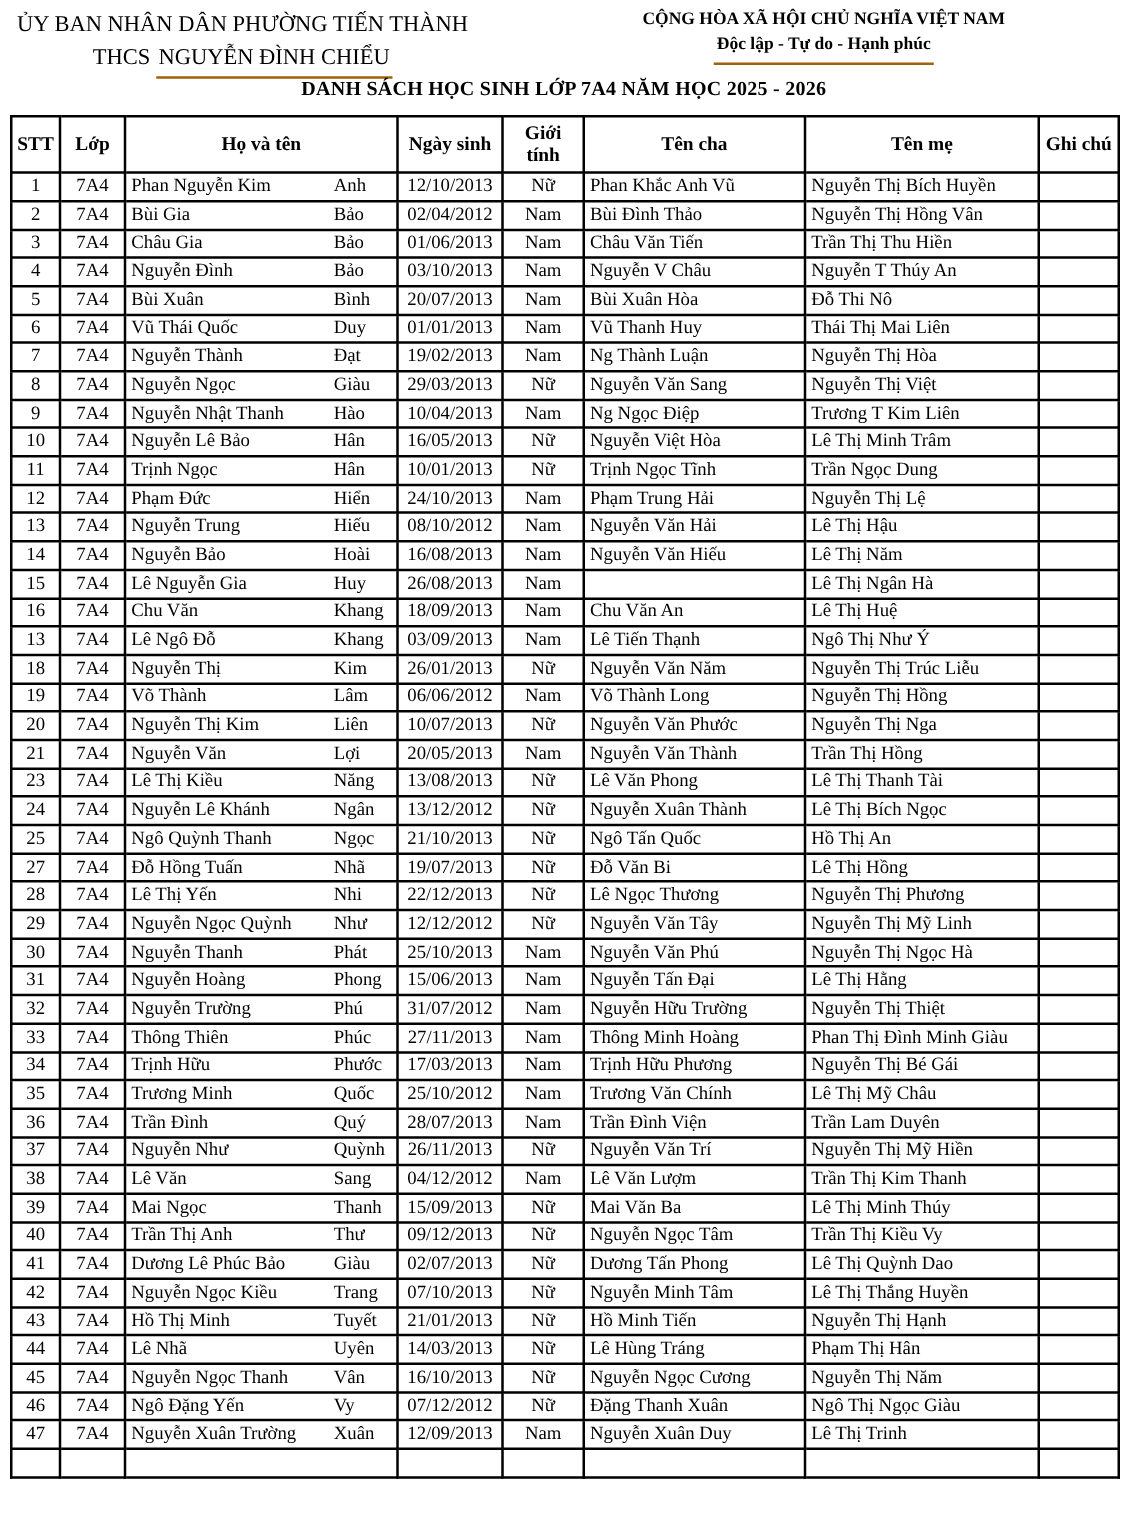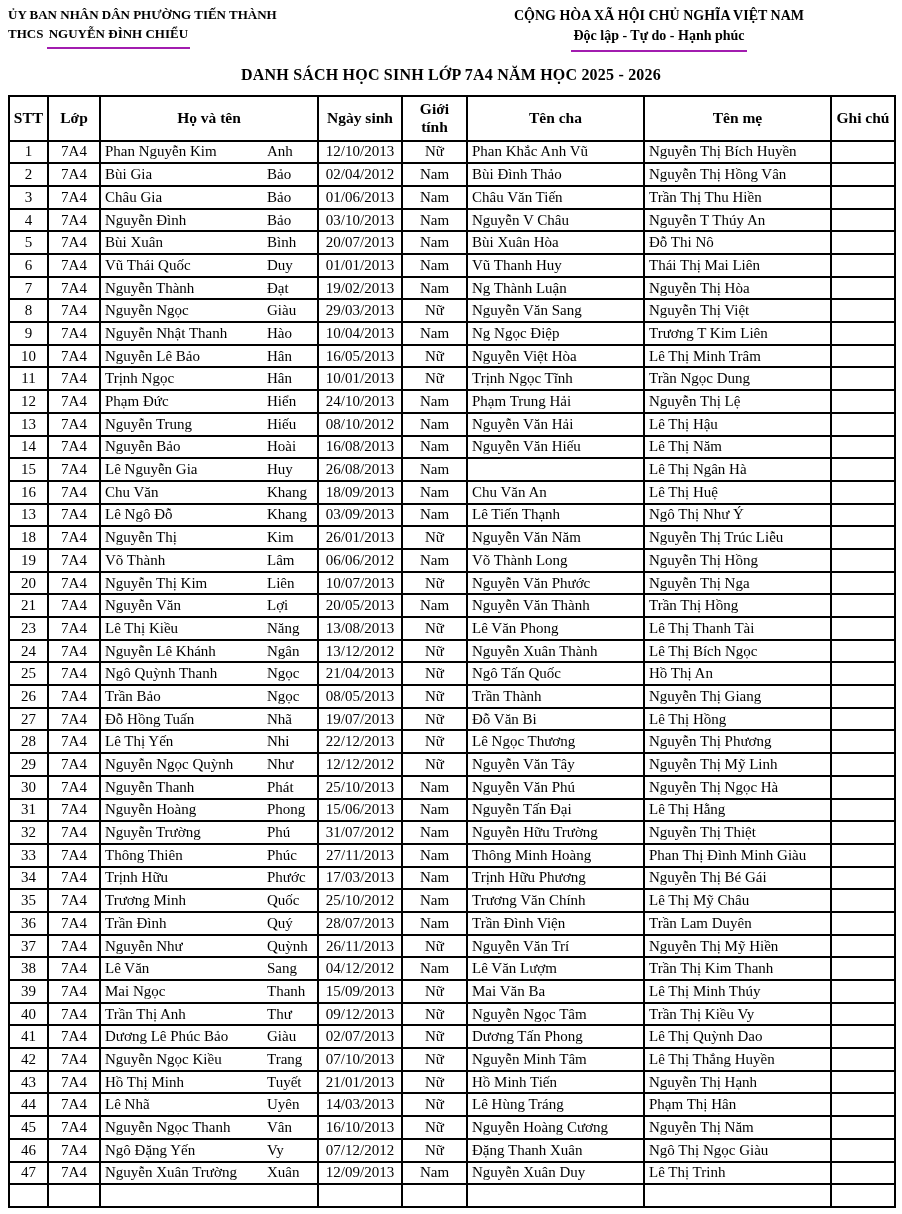--- a/index.html
+++ b/index.html
@@ -5,24 +5,24 @@
   html, body { margin:0; padding:0; }
   body {
     width:902px; height:1214px; overflow:hidden;
     background:#ffffff; color:#000;
     font-family:"Liberation Serif", serif;
   }
   .page { padding:6px 8px 0 8px; }
 
   
   .doc-header { display:flex; justify-content:space-between; }
-  .org-block  { width:372px; text-align:left; font-weight:bold; font-size:13px; line-height:1.45; }
+  .org-block  { width:372px; text-align:center; font-weight:normal; font-size:18px; line-height:1.45; }
   .nat-block  { width:470px; text-align:center; font-weight:bold; font-size:14px; line-height:1.45; }
-  .underlined { display:inline-block; border-bottom:2px solid #a21caf; padding:0 2px 3px 2px; }
-  .doc-title  { text-align:center; font-weight:bold; font-size:16px; margin-top:14px; letter-spacing:0.2px; }
+  .underlined { display:inline-block; border-bottom:2px solid #a16207; padding:0 2px 3px 2px; }
+  .doc-title  { text-align:center; font-weight:bold; font-size:16px; letter-spacing:0.2px; }
 
   
   table.roster {
     margin-top:11px;
     border-collapse:collapse;
     table-layout:fixed;
     width:886px;
   }
   table.roster th, table.roster td {
     border:2px solid #000;
@@ -438,42 +438,27 @@
         </tr>
         <tr>
           <td class="c">25</td>
           <td class="c">7A4</td>
           <td class="l">
             <div class="name-wrap">
               <span>Ngô Quỳnh Thanh</span>
               <span>Ngọc</span>
             </div>
           </td>
-          <td class="c">21/04/2013</td>
+          <td class="c">21/10/2013</td>
           <td class="c">Nữ</td>
           <td class="l">Ngô Tấn Quốc</td>
           <td class="l">Hồ Thị An</td>
           <td class="l"></td>
         </tr>
         <tr>
-          <td class="c">26</td>
-          <td class="c">7A4</td>
-          <td class="l">
-            <div class="name-wrap">
-              <span>Trần Bảo</span>
-              <span>Ngọc</span>
-            </div>
-          </td>
-          <td class="c">08/05/2013</td>
-          <td class="c">Nữ</td>
-          <td class="l">Trần Thành</td>
-          <td class="l">Nguyễn Thị Giang</td>
-          <td class="l"></td>
-        </tr>
-        <tr>
           <td class="c">27</td>
           <td class="c">7A4</td>
           <td class="l">
             <div class="name-wrap">
               <span>Đỗ Hồng Tuấn</span>
               <span>Nhã</span>
             </div>
           </td>
           <td class="c">19/07/2013</td>
           <td class="c">Nữ</td>
@@ -740,21 +725,21 @@
           <td class="c">45</td>
           <td class="c">7A4</td>
           <td class="l">
             <div class="name-wrap">
               <span>Nguyễn Ngọc Thanh</span>
               <span>Vân</span>
             </div>
           </td>
           <td class="c">16/10/2013</td>
           <td class="c">Nữ</td>
-          <td class="l">Nguyễn Hoàng Cương</td>
+          <td class="l">Nguyễn Ngọc Cương</td>
           <td class="l">Nguyễn Thị Năm</td>
           <td class="l"></td>
         </tr>
         <tr>
           <td class="c">46</td>
           <td class="c">7A4</td>
           <td class="l">
             <div class="name-wrap">
               <span>Ngô Đặng Yến</span>
               <span>Vy</span>

